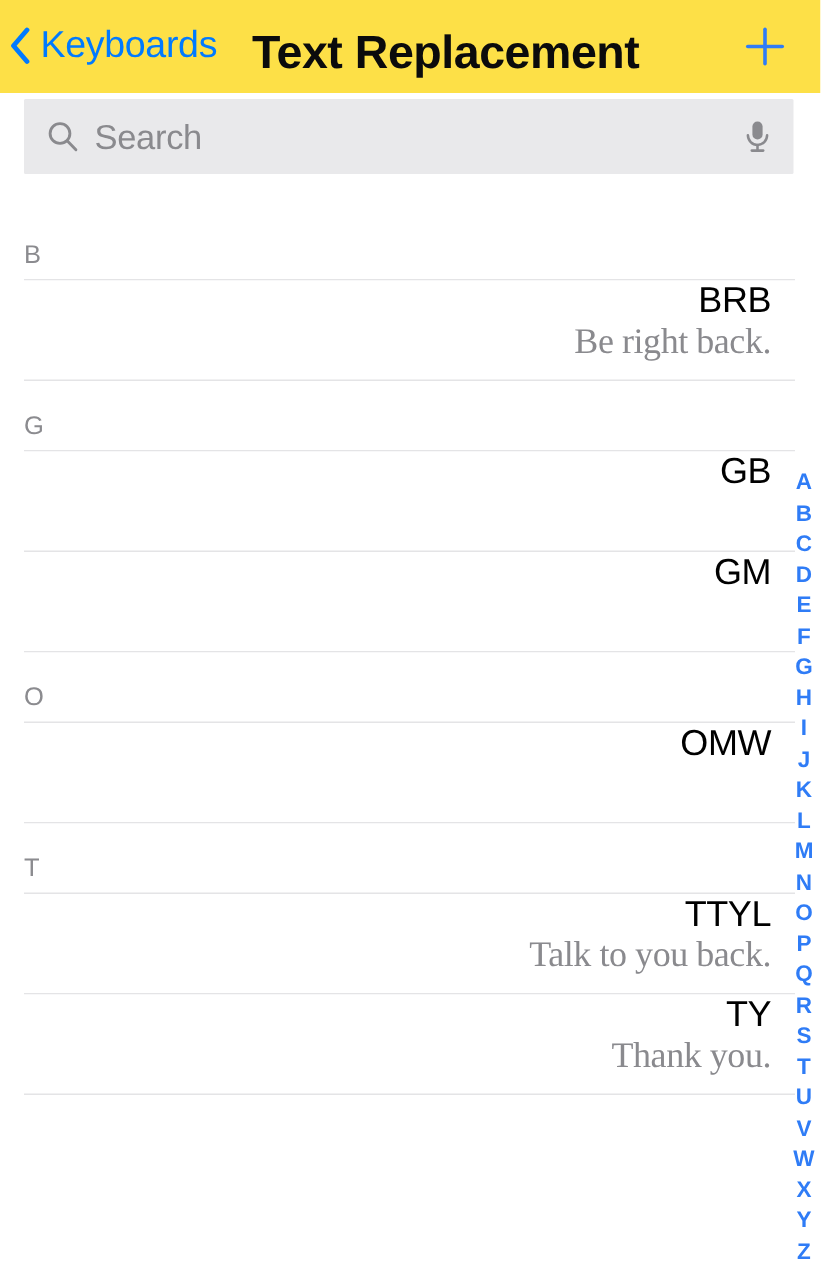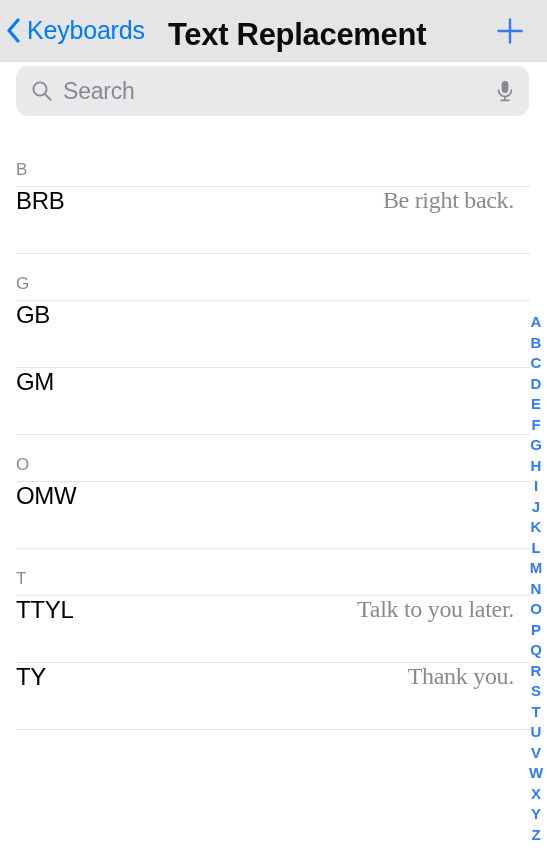--- a/index.html
+++ b/index.html
@@ -15,21 +15,21 @@
     position: relative;
     -webkit-font-smoothing: antialiased;
   }
 
   
   .navbar {
     position: relative;
     height: 62px;
     display: flex;
     align-items: center;
-    background: #e5e5e5;
+    background: #fde047;
     padding-left: 12px;
   }
   .back-button {
     position: absolute;
     left: 6px;
     top: 8px;
     display: flex;
     align-items: center;
     height: 44px;
     cursor: pointer;
@@ -78,21 +78,21 @@
     position: absolute;
     left: 16px;
     top: 66px;
     width: 513px;
     height: 50px;
   }
   .search-field {
     width: 100%;
     height: 100%;
     background: #e9e9eb;
-    border-radius: 12px;
+    border-radius: 1px;
     display: flex;
     align-items: center;
     box-sizing: border-box;
     padding: 0 14px 0 15px;
     cursor: text;
   }
   .search-icon {
     width: 22px;
     height: 22px;
     flex: none;
@@ -133,25 +133,26 @@
     background: #e4e4e6;
     margin-left: 16px;
     margin-right: 17px;
   }
   .sep.full {
     margin-left: 16px;
   }
   .row {
     height: 66px;
     display: flex;
-    align-items: flex-start;
+    align-items: flex-end;
     padding: 0 33px 0 16px;
     box-sizing: border-box;
     background: #ffffff;
     cursor: pointer;
+    flex-direction: column;
   }
   .row-shortcut {
     font-size: 24px;
     color: #000000;
     letter-spacing: -0.3px;
     white-space: nowrap;
   }
   .row-phrase {
     margin-left: auto;
     font-size: 24px;
@@ -244,21 +245,21 @@
   <div class="sep full"></div>
   <div class="row">
     <span class="row-shortcut">OMW</span>
   </div>
   <div class="sep"></div>
 
   <div class="section-header">T</div>
   <div class="sep full"></div>
   <div class="row">
     <span class="row-shortcut">TTYL</span>
-    <span class="row-phrase">Talk to you later.</span>
+    <span class="row-phrase">Talk to you back.</span>
   </div>
   <div class="sep"></div>
   <div class="row">
     <span class="row-shortcut">TY</span>
     <span class="row-phrase">Thank you.</span>
   </div>
   <div class="sep"></div>
 
 </div>
 

